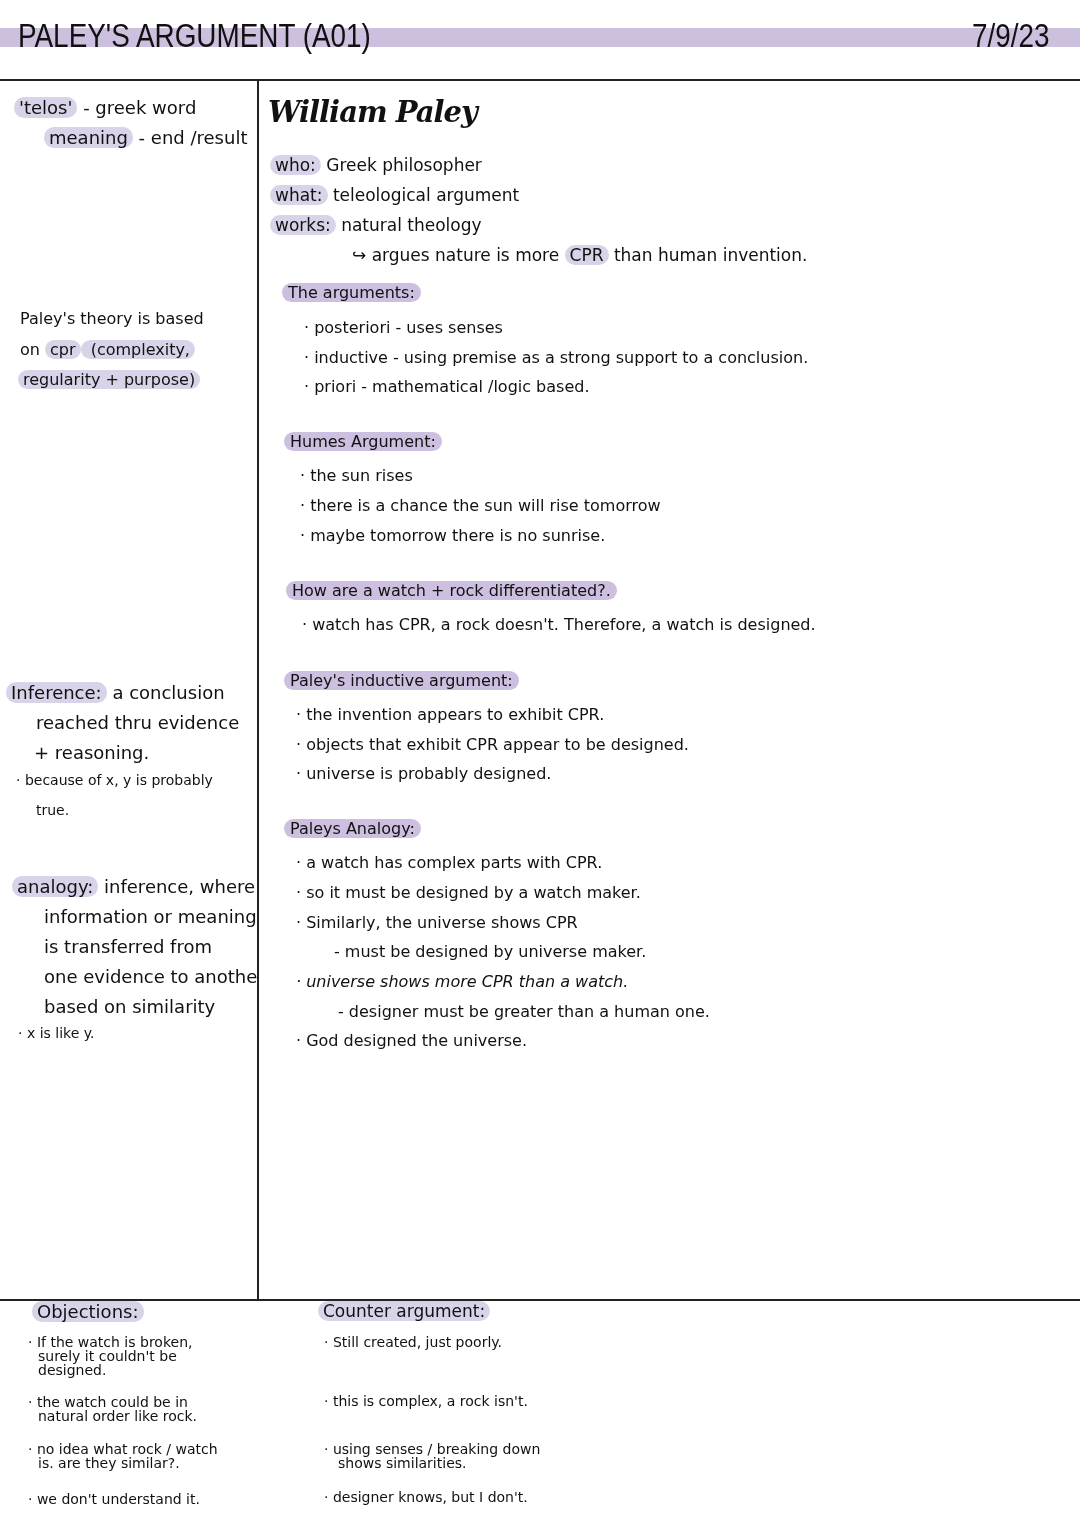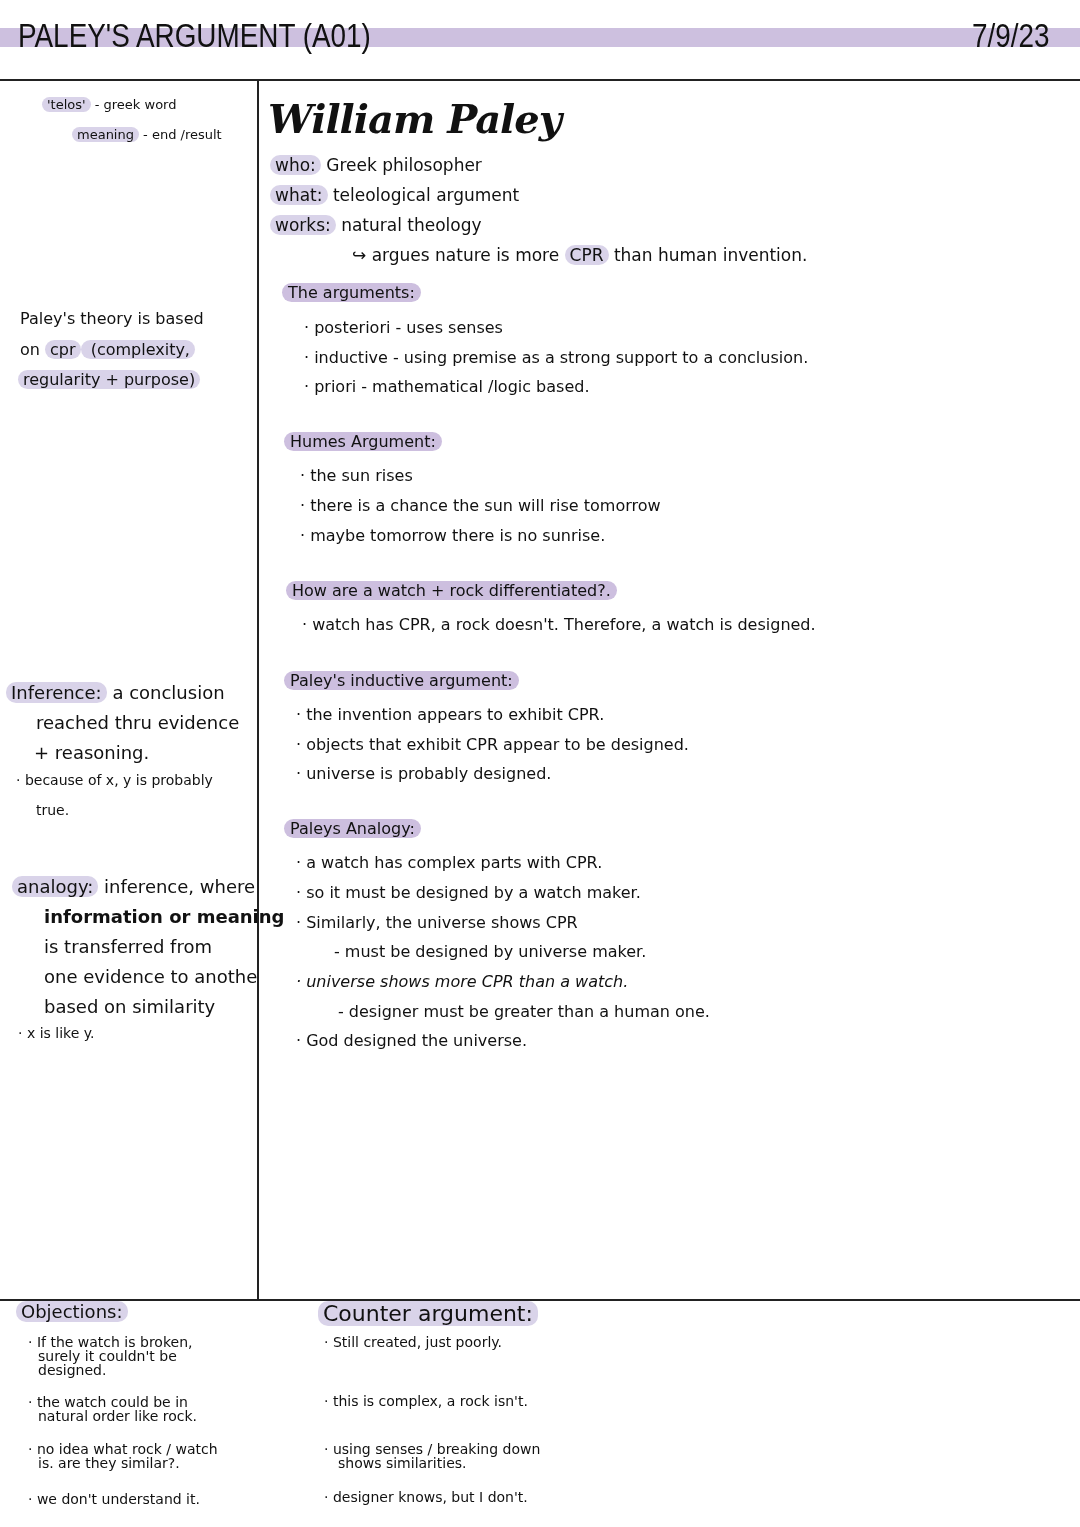--- a/index.html
+++ b/index.html
@@ -16,24 +16,24 @@
 
     
     .rule-top { position: absolute; left: 0; top: 79px; width: 1080px; height: 2px; background: #222; }
     .rule-mid { position: absolute; left: 257px; top: 79px; width: 2px; height: 1222px; background: #222; }
     .rule-bottom { position: absolute; left: 0; top: 1299px; width: 1080px; height: 2px; background: #222; }
 
     .t { position: absolute; white-space: nowrap; font-family: "DejaVu Sans", sans-serif; }
 
     
     .cue { font-size: 18px; }
-    .cue-sm { font-size: 13px; margin-left: 28px; }
+    .cue-sm { font-size: 18px; }
 
     
-    .main-name { position: absolute; left: 268px; top: 95px; font-family: "DejaVu Serif", serif; font-style: italic; font-weight: bold; font-size: 40px; letter-spacing: -1px; }
+    .main-name { position: absolute; left: 268px; top: 95px; font-family: "DejaVu Serif", serif; font-style: italic; font-weight: bold; font-size: 29px; letter-spacing: -1px; }
     .meta { font-size: 17px; }
     .heading { font-size: 16px; }
     .line { font-size: 16px; }
 
     
     .obj { font-size: 14px; line-height: 14px; }
     .obj-h { font-size: 18px; }
   </style>
 </head>
 <body>
@@ -65,21 +65,21 @@
   <span class="hl">Inference:</span><span> a conclusion</span>
 </div>
 <div class="t cue" style="left:36px; top:712px;">reached thru evidence</div>
 <div class="t cue" style="left:34px; top:742px;">+ reasoning.</div>
 <div class="t cue" style="left:16px; top:772px; font-size:14px;">· because of x, y is probably</div>
 <div class="t cue" style="left:36px; top:802px; font-size:14px;">true.</div>
 
 <div class="t cue" style="left:12px; top:876px;">
   <span class="hl">analogy:</span><span> inference, where</span>
 </div>
-<div class="t cue" style="left:44px; top:906px;font-weight:bold;">information or meaning</div>
+<div class="t cue" style="left:44px; top:906px;">information or meaning</div>
 <div class="t cue" style="left:44px; top:936px;">is transferred from</div>
 <div class="t cue" style="left:44px; top:966px;">one evidence to anothe</div>
 <div class="t cue" style="left:44px; top:996px;">based on similarity</div>
 <div class="t cue" style="left:18px; top:1025px; font-size:14px;">· x is like y.</div>
 
 <div class="main-name">William Paley</div>
 
 <div class="t meta" style="left:270px; top:155px;">
   <span class="hl">who:</span><span> Greek philosopher</span>
 </div>
@@ -123,41 +123,41 @@
   <span class="hl-strong">Paleys Analogy:</span>
 </div>
 <div class="t line" style="left:296px; top:853px;">· a watch has complex parts with CPR.</div>
 <div class="t line" style="left:296px; top:883px;">· so it must be designed by a watch maker.</div>
 <div class="t line" style="left:296px; top:913px;">· Similarly, the universe shows CPR</div>
 <div class="t line" style="left:334px; top:942px;">- must be designed by universe maker.</div>
 <div class="t line" style="left:296px; top:972px;font-style:italic;">· universe shows more CPR than a watch.</div>
 <div class="t line" style="left:338px; top:1002px;">- designer must be greater than a human one.</div>
 <div class="t line" style="left:296px; top:1031px;">· God designed the universe.</div>
 
-<div class="t obj-h" style="left:16px; top:1301px;">
+<div class="t obj-h" style="left:32px; top:1301px;">
   <span class="hl">Objections:</span>
 </div>
 <div class="t obj" style="left:28px; top:1335px;">
   <div>· If the watch is broken,</div>
   <div style="padding-left:10px">surely it couldn't be</div>
   <div style="padding-left:10px">designed.</div>
 </div>
 <div class="t obj" style="left:28px; top:1395px;">
   <div>· the watch could be in</div>
   <div style="padding-left:10px">natural order like rock.</div>
 </div>
 <div class="t obj" style="left:28px; top:1442px;">
   <div>· no idea what rock / watch</div>
   <div style="padding-left:10px">is. are they similar?.</div>
 </div>
 <div class="t obj" style="left:28px; top:1492px;">
   <div>· we don't understand it.</div>
 </div>
 
-<div class="t obj-h" style="left:318px; top:1301px; font-size:22px;">
+<div class="t obj-h" style="left:318px; top:1301px; font-size:17px;">
   <span class="hl">Counter argument:</span>
 </div>
 <div class="t obj" style="left:324px; top:1335px;">
   <div>· Still created, just poorly.</div>
 </div>
 <div class="t obj" style="left:324px; top:1394px;">
   <div>· this is complex, a rock isn't.</div>
 </div>
 <div class="t obj" style="left:324px; top:1442px;">
   <div>· using senses / breaking down</div>

